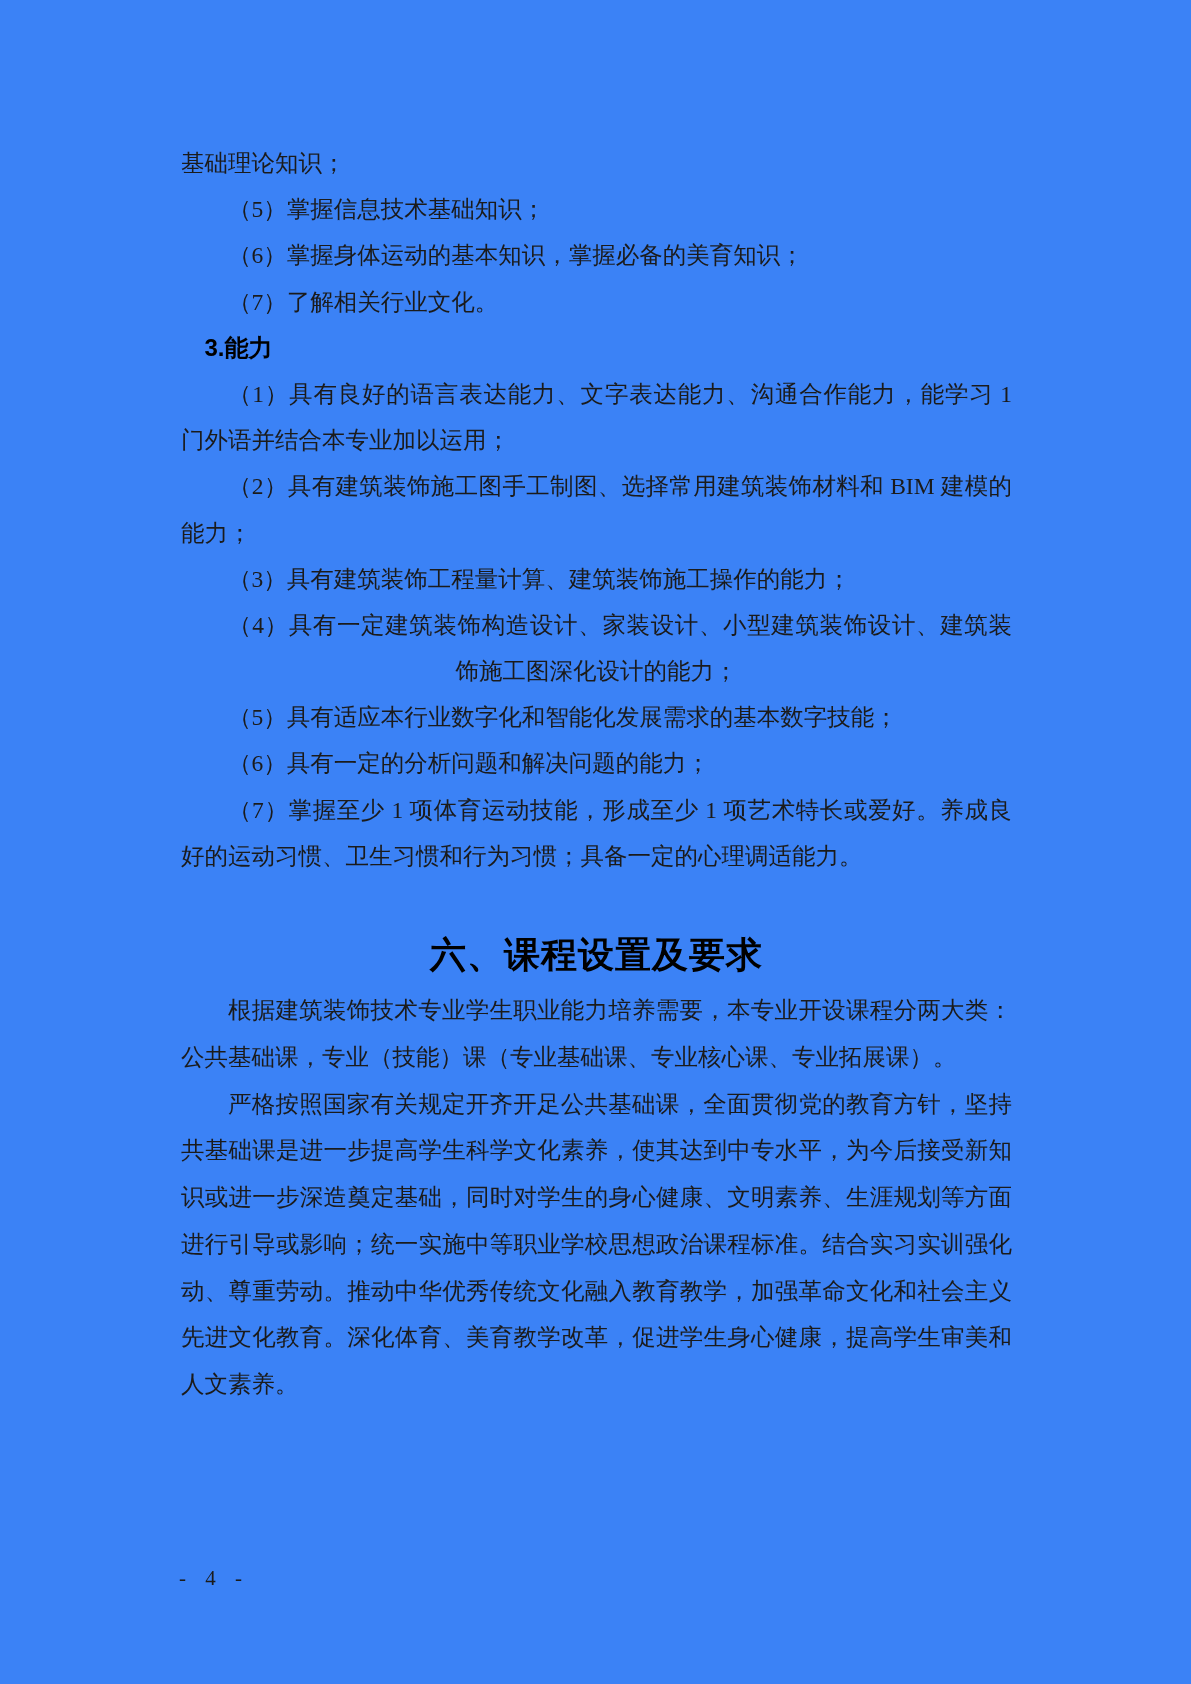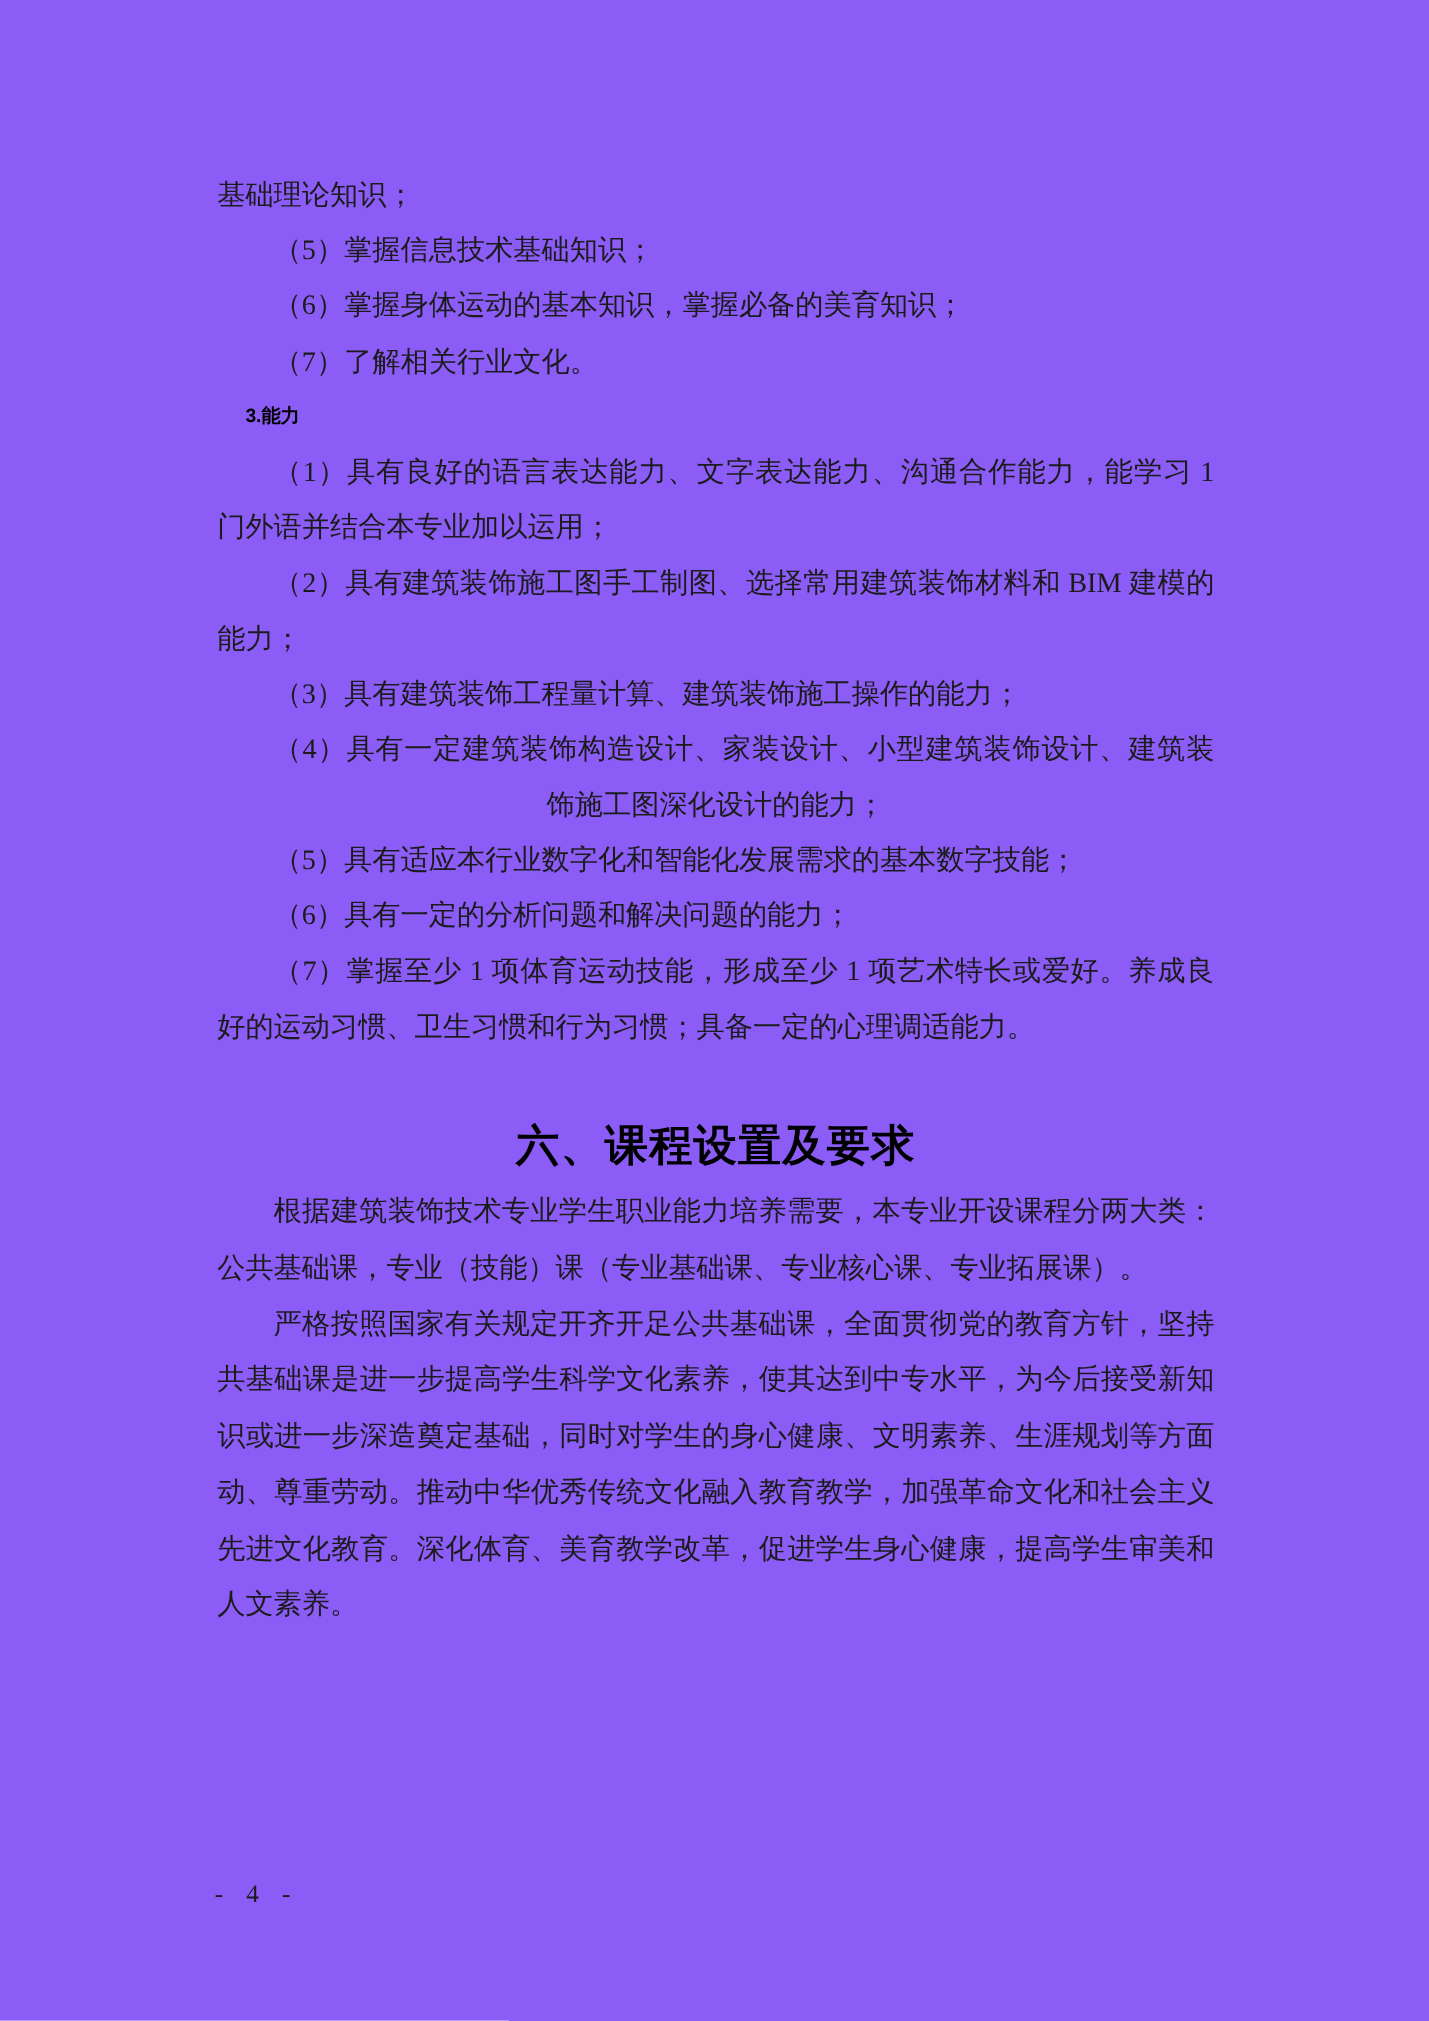--- a/index.html
+++ b/index.html
@@ -4,21 +4,21 @@
 <style>
   html, body {
     margin: 0;
     padding: 0;
     background: #ffffff;
   }
   .page {
     position: relative;
     width: 1191px;
     height: 1684px;
-    background: #8b5cf6;
+    background: #3b82f6;
     overflow: hidden;
     font-family: "Liberation Serif", serif;
     color: #1b1b1b;
   }
   .content {
     position: absolute;
     left: 181px;
     top: 140px;
     width: 831px;
   }
@@ -37,21 +37,21 @@
     line-height: 46.75px;
   }
   .tline.just {
     text-align: justify;
     text-align-last: justify;
     text-justify: inter-ideograph;
   }
   .tline.bold-line {
     font-weight: bold;
     font-family: "Liberation Sans", sans-serif;
-    font-size: 16px;
+    font-size: 24px;
     color: #000000;
   }
   .section-heading {
     margin-top: 48px;
     height: 56px;
     line-height: 56px;
     font-size: 36px;
     font-weight: bold;
     font-family: "Liberation Sans", sans-serif;
     color: #000000;
@@ -97,19 +97,20 @@
         <div class="tline just" style="text-indent: 47px;">（7）掌握至少 1 项体育运动技能，形成至少 1 项艺术特长或爱好。养成良</div>
         <div class="tline" style="text-indent: 0px;">好的运动习惯、卫生习惯和行为习惯；具备一定的心理调适能力。</div>
       </div>
     <div class="section-heading">六、课程设置及要求</div>
     <div class="lines-bottom" id="lines-bottom">
         <div class="tline just" style="text-indent: 47px;">根据建筑装饰技术专业学生职业能力培养需要，本专业开设课程分两大类：</div>
         <div class="tline" style="text-indent: 0px;">公共基础课，专业（技能）课（专业基础课、专业核心课、专业拓展课）。</div>
         <div class="tline just" style="text-indent: 47px;">严格按照国家有关规定开齐开足公共基础课，全面贯彻党的教育方针，坚持</div>
         <div class="tline just" style="text-indent: 0px;">共基础课是进一步提高学生科学文化素养，使其达到中专水平，为今后接受新知</div>
         <div class="tline just" style="text-indent: 0px;">识或进一步深造奠定基础，同时对学生的身心健康、文明素养、生涯规划等方面</div>
+        <div class="tline just" style="text-indent: 0px;">进行引导或影响；统一实施中等职业学校思想政治课程标准。结合实习实训强化</div>
         <div class="tline just" style="text-indent: 0px;">动、尊重劳动。推动中华优秀传统文化融入教育教学，加强革命文化和社会主义</div>
         <div class="tline just" style="text-indent: 0px;">先进文化教育。深化体育、美育教学改革，促进学生身心健康，提高学生审美和</div>
         <div class="tline" style="text-indent: 0px;">人文素养。</div>
       </div>
   </div>
   <div class="footer">- 4 -</div>
 </div>
 
 </body></html>

